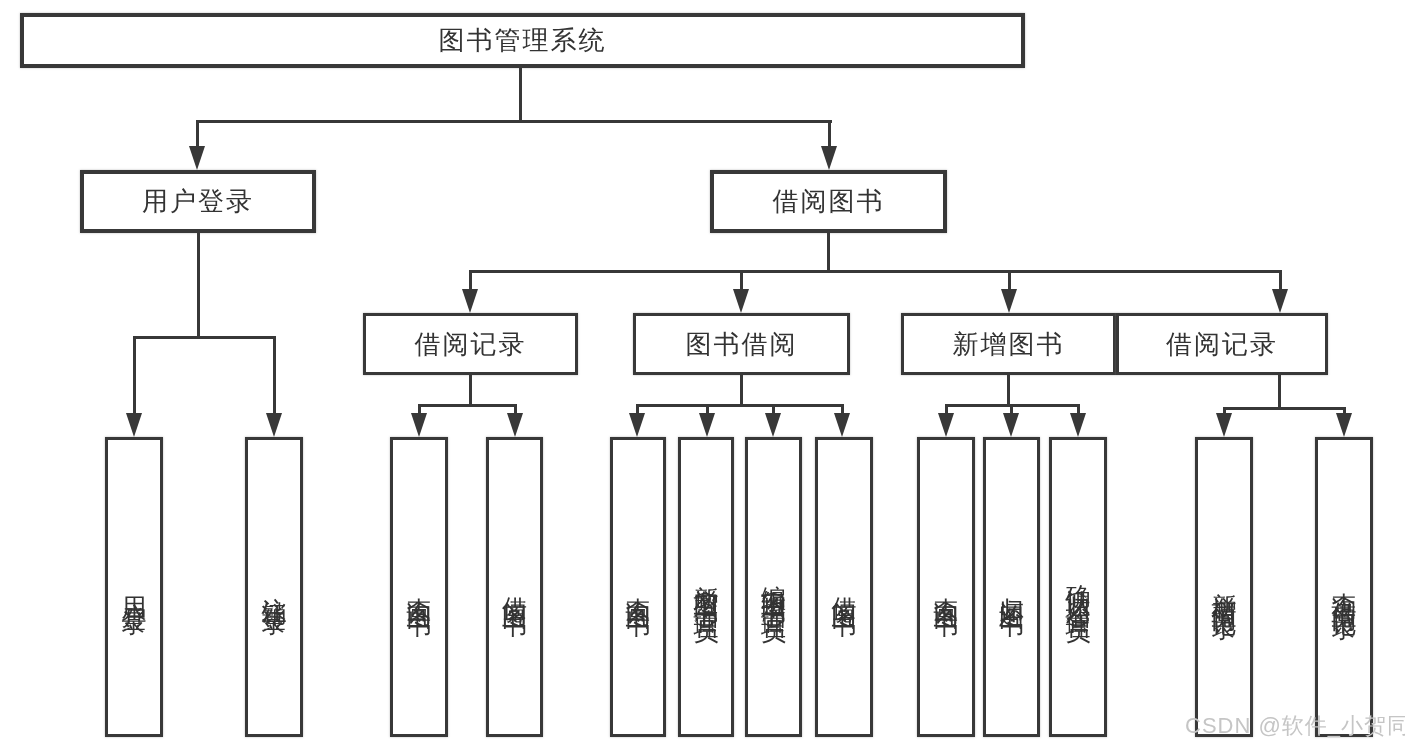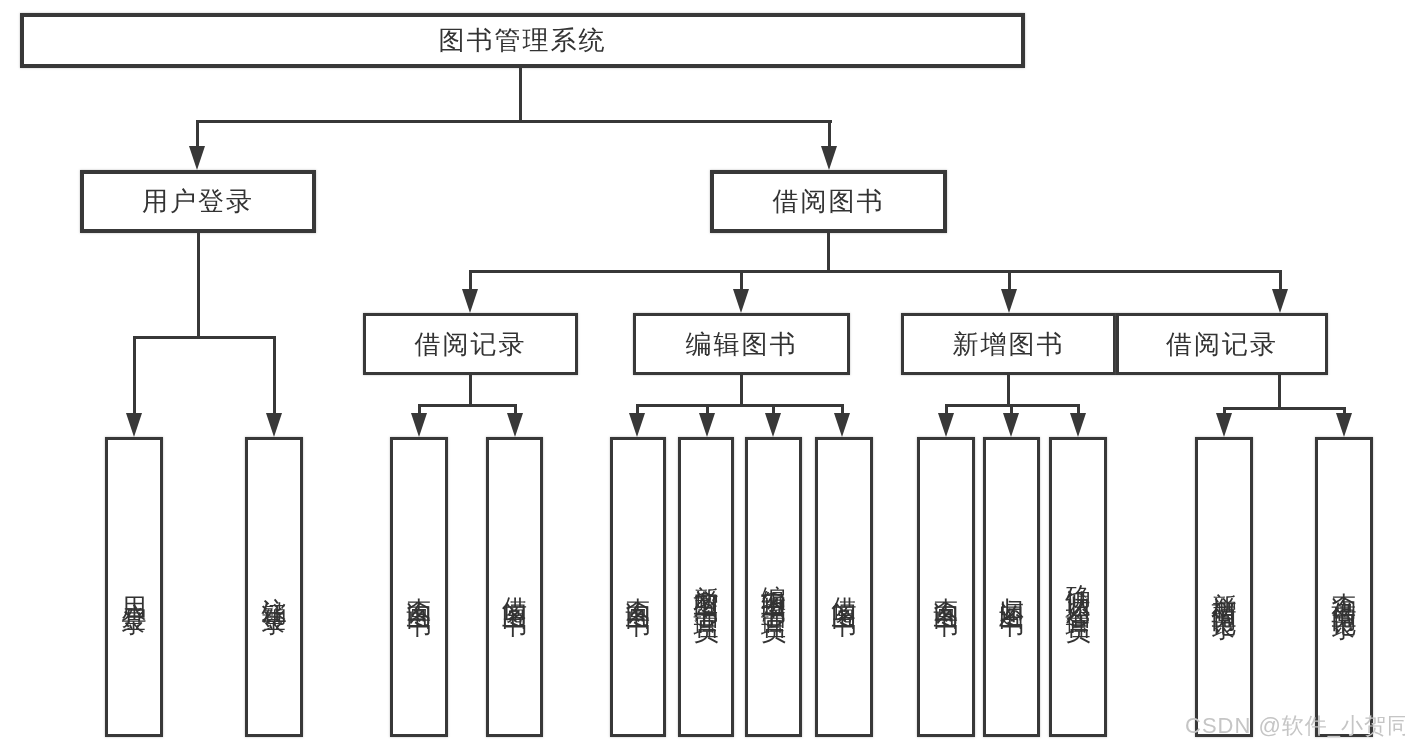--- a/index.html
+++ b/index.html
@@ -71,21 +71,21 @@
   <div class="line" style="left:1279px;top:270px;width:3px;height:21px;"></div>
   <div class="arrow" style="left:462px;top:289px;"></div>
   <div class="arrow" style="left:733px;top:289px;"></div>
   <div class="arrow" style="left:1001px;top:289px;"></div>
   <div class="arrow" style="left:1272px;top:289px;"></div>
 
   <div class="box hbox" style="left:363px;top:313px;width:215px;height:62px;">
     <span>借阅记录</span>
   </div>
   <div class="box hbox" style="left:633px;top:313px;width:217px;height:62px;">
-    <span>编辑图书</span>
+    <span>图书借阅</span>
   </div>
   <div class="box hbox" style="left:901px;top:313px;width:215px;height:62px;">
     <span>新增图书</span>
   </div>
   <div class="box hbox" style="left:1116px;top:313px;width:212px;height:62px;">
     <span>借阅记录</span>
   </div>
 
   <div class="line" style="left:469px;top:375px;width:3px;height:32px;"></div>
   <div class="line" style="left:418px;top:404px;width:99px;height:3px;"></div>

